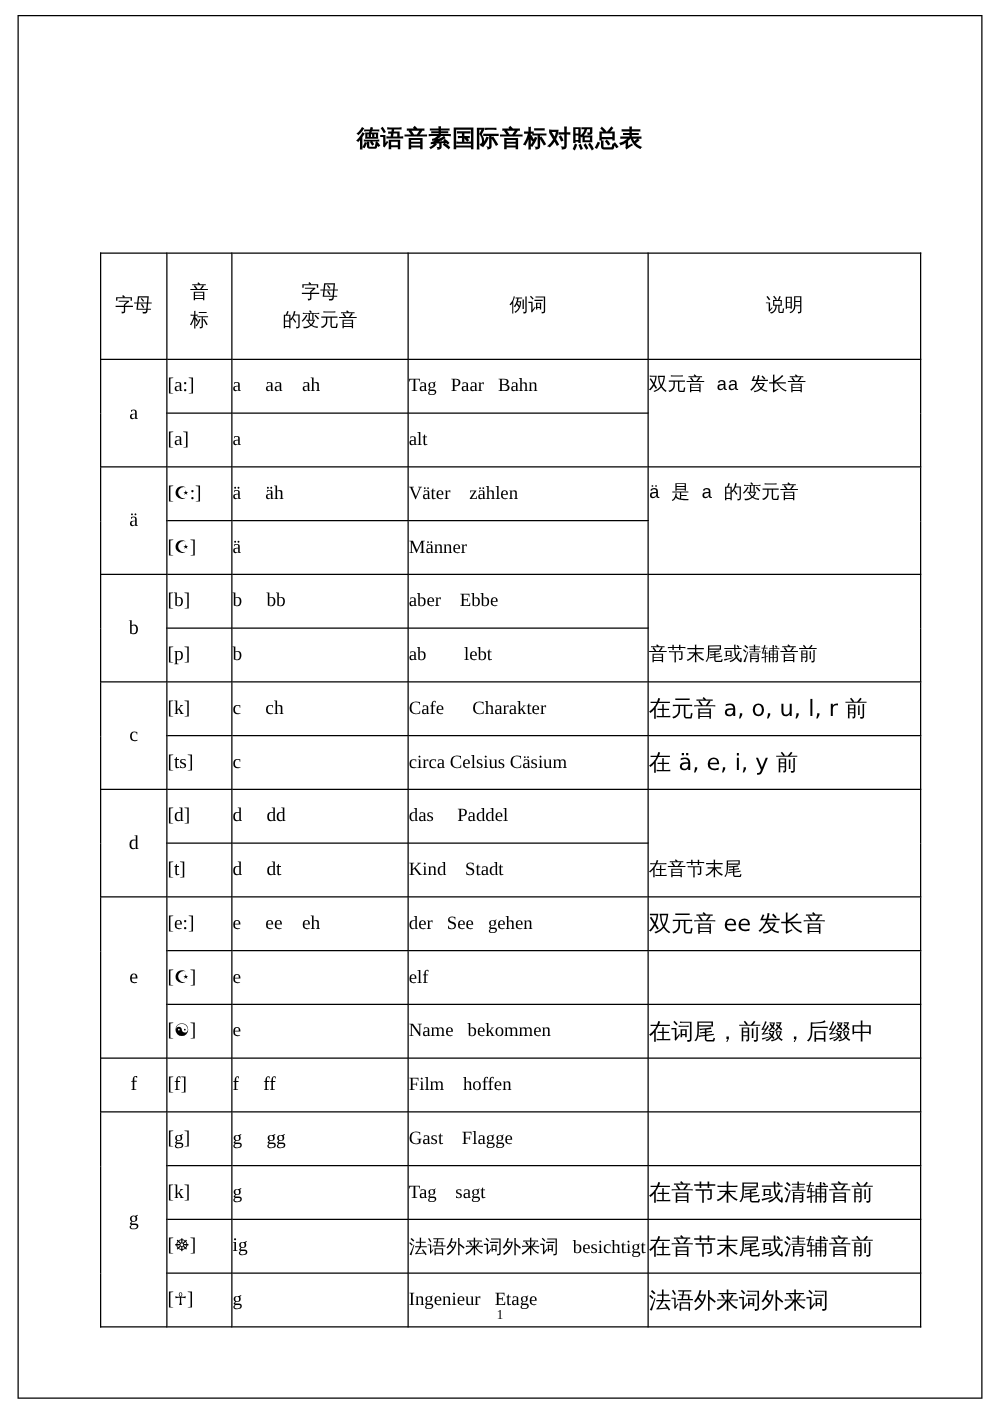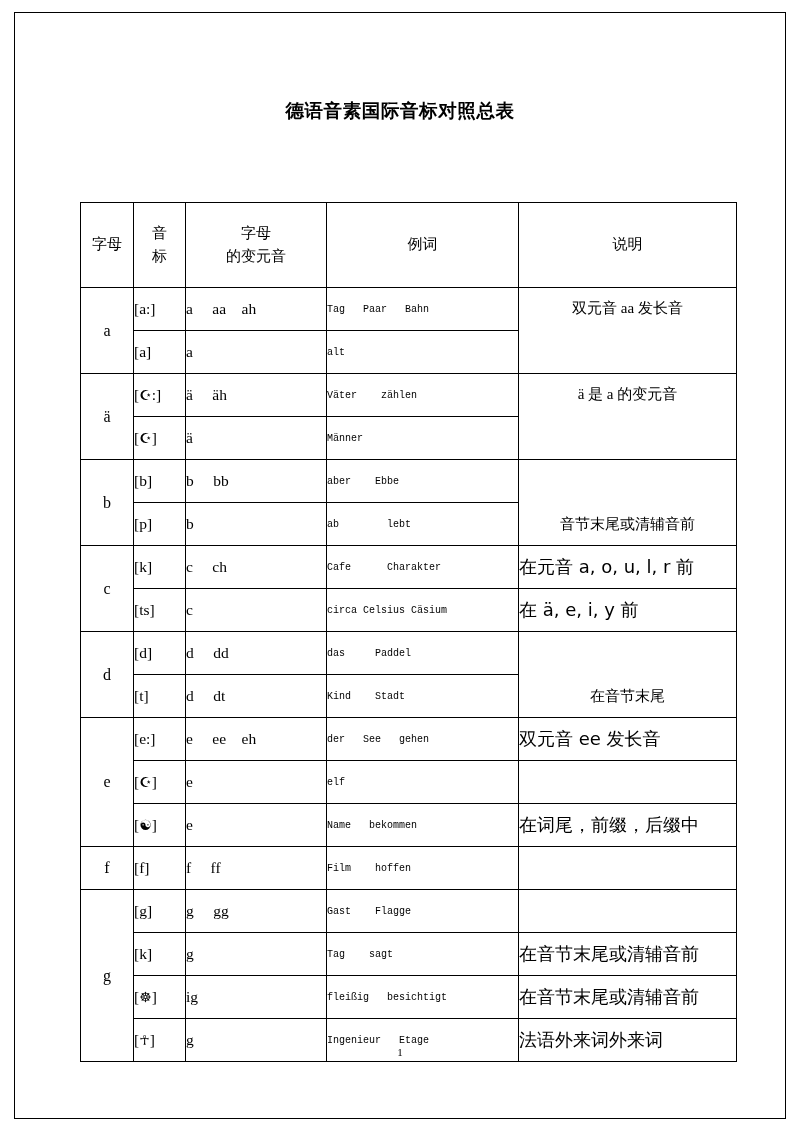--- a/index.html
+++ b/index.html
@@ -104,42 +104,42 @@
     text-align: left;
     padding-left: 9px;
     font-size: 15.5px;
     white-space: pre;
     font-family: Liberation Serif, serif;
   }
 
   td.example {
     text-align: left;
     padding-left: 9px;
-    font-size: 10px;
+    font-size: 15px;
     white-space: pre;
-    font-family: Liberation Mono, monospace;
+    font-family: Liberation Serif, serif;
   }
 
   td.note {
     text-align: left;
     padding-left: 8px;
     font-size: 18px;
     white-space: pre;
     font-family: "DejaVu Sans", "Liberation Sans", sans-serif;
   }
 
   
   tr.sub td { height: 42px; }
 
   
   td.note-span {
-    text-align: center;
+    text-align: left;
     padding-left: 8px;
     font-size: 15px;
-    font-family: Liberation Serif, serif;
+    font-family: Liberation Mono, monospace;
     white-space: pre-line;
     line-height: 1.95;
   }
   td.note-span.bottom { vertical-align: bottom; padding-bottom: 6px; }
   td.note-span.top    { vertical-align: top;    padding-top: 6px; }
 
   .page-number {
     position: absolute;
     left: 0;
     top: 1046px;
@@ -286,21 +286,21 @@
         </tr>
         <tr class="sub">
           <td class="ipa-cell">[k]</td>
           <td class="forms">g</td>
           <td class="example">Tag    sagt</td>
           <td class="note">在音节末尾或清辅音前</td>
         </tr>
         <tr class="sub">
           <td class="ipa-cell">[<span class="glyph">☸</span>]</td>
           <td class="forms">ig</td>
-          <td class="example">fleißig   besichtigt</td>
+          <td class="example">法语外来词外来词   besichtigt</td>
           <td class="note">在音节末尾或清辅音前</td>
         </tr>
         <tr class="sub">
           <td class="ipa-cell">[<span class="glyph">☥</span>]</td>
           <td class="forms">g</td>
           <td class="example">Ingenieur   Etage</td>
           <td class="note">法语外来词外来词</td>
         </tr>
       </tbody>
   </table>

